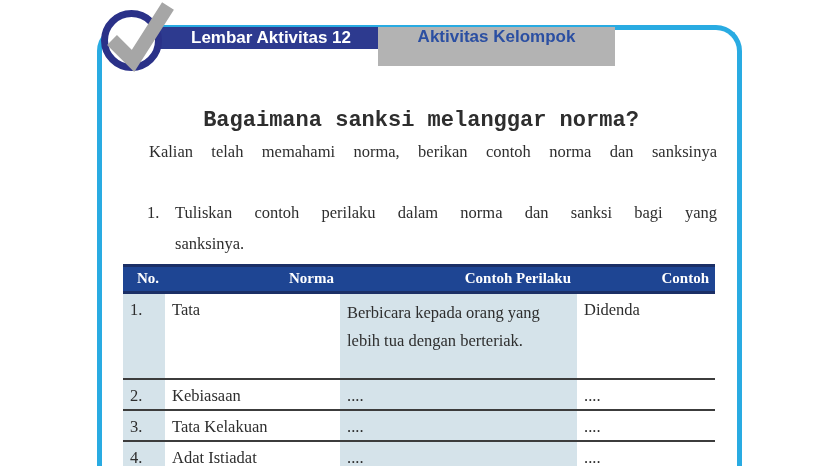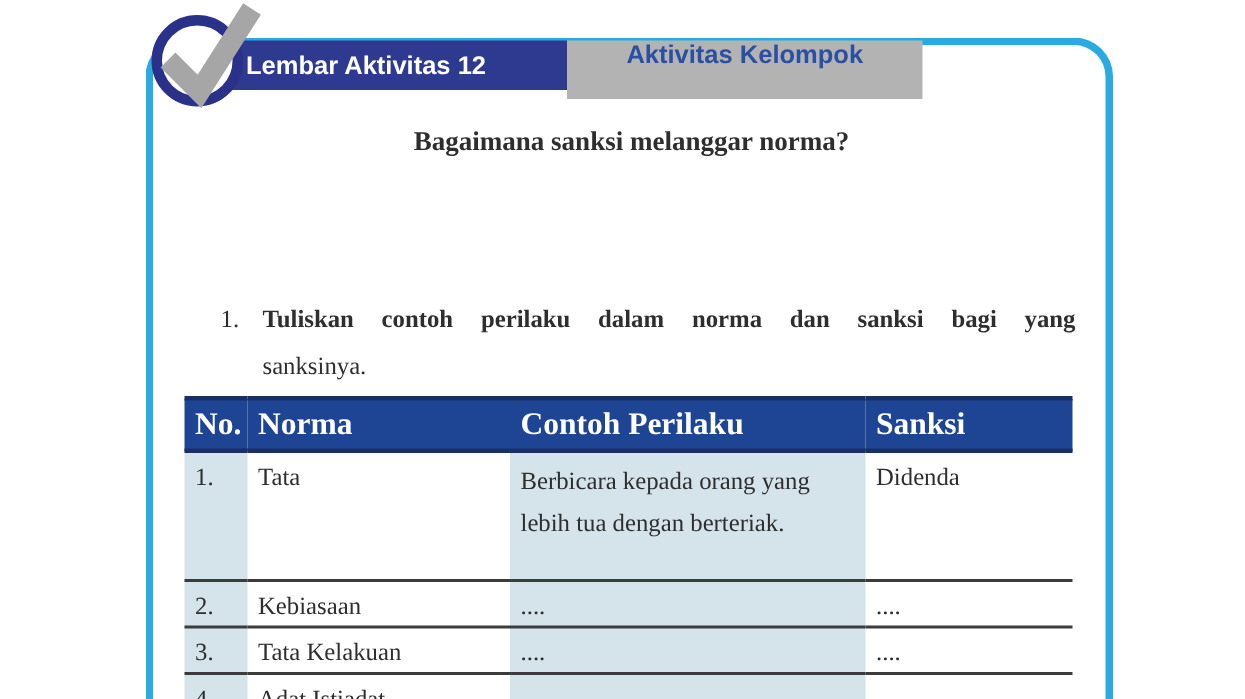--- a/index.html
+++ b/index.html
@@ -32,27 +32,27 @@
     width: 645px; height: 520px;
     border: 5px solid var(--frame-border);
     border-bottom: none;
     border-radius: 26px 26px 0 0;
     z-index: 1;
     background: #ffffff;
   }
   .banner-dark {
     position: absolute;
     left: 150px; top: 27px;
-    width: 228px; height: 33px;
+    width: 228px; height: 22px;
     background: var(--badge-bg);
     color: var(--badge-text);
     font-family: "Liberation Sans", sans-serif;
     font-weight: 700;
     font-size: 17px;
-    display: flex; align-items: center; 
+    display: flex; align-items: center; justify-content: center;
     padding-left: 14px;
     z-index: 4;
   }
   .banner-gray {
     position: absolute;
     left: 378px; top: 27px;
     width: 237px; height: 39px;
     background: var(--type-badge-bg);
     color: var(--type-badge-text);
     font-family: "Liberation Sans", sans-serif;
@@ -78,26 +78,27 @@
     pointer-events: none;
   }
   .check-svg polyline {
     fill: none;
     stroke: var(--check-mark);
     stroke-width: 14;
     stroke-linejoin: miter;
   }
   .page-title {
     position: absolute;
-    left: 102px; top: 84px;
+    left: 102px; top: 108px;
     width: 638px;
     text-align: center;
     font-weight: 700;
-    font-size: 18px;
-    z-index: 3;
+    font-size: 22px;
+    z-index: 3;
+    font-family: Liberation Mono, monospace;
   }
   .intro {
     position: absolute;
     left: 121px; top: 136px;
     width: 596px;
     font-size: 16.5px;
     line-height: 31px;
     z-index: 3;
   }
   .intro .line1 { display: block; text-indent: 28px; text-align: justify; text-align-last: justify; }
@@ -106,38 +107,38 @@
     position: absolute;
     left: 147px; top: 197px;
     width: 570px;
     display: flex;
     font-size: 16.5px;
     line-height: 31px;
     z-index: 3;
   }
   .list-num { width: 28px; flex: 0 0 28px; }
   .list-text { flex: 1; }
-  .list-text .line1 { display: block; text-align: justify; text-align-last: justify; font-weight: bold; }
+  .list-text .line1 { display: block; text-align: justify; text-align-last: justify; }
   .list-text .line2 { display: block; }
   table.norma-table {
     position: absolute;
     left: 123px; top: 264px;
     width: 592px;
     border-collapse: collapse;
     table-layout: fixed;
     font-size: 16.5px;
     z-index: 3;
   }
   .norma-table th {
     background: var(--table-header-bg);
     color: var(--table-header-text);
     font-family: "Liberation Serif", serif;
     font-weight: 700;
-    text-align: left;
-    font-size: 21px;
+    text-align: right;
+    font-size: 15px;
     padding: 3px 6px 4px 7px;
     border-top: 3px solid var(--table-header-edge);
     border-bottom: 3px solid var(--table-header-edge);
   }
   .norma-table td {
     vertical-align: top;
     padding: 5px 6px 2px 7px;
     line-height: 22px;
     border-bottom: 2.5px solid var(--row-divider);
   }
@@ -165,20 +166,21 @@
 </div>
 
 <div class="check-circle"></div>
 <svg class="check-svg" viewBox="0 0 92 80">
   <polyline points="17,40 38,61 73,6"></polyline>
 </svg>
 
 <div class="page-title">Bagaimana sanksi melanggar norma?</div>
 
 <div class="intro">
+  <span class="line1">Kalian telah memahami norma, berikan contoh norma dan sanksinya</span>
 </div>
 
 <div class="list-item">
   <span class="list-num">1.</span>
   <span class="list-text">
     <span class="line1">Tuliskan contoh perilaku dalam norma dan sanksi bagi yang</span>
     <span class="line2">sanksinya.</span>
   </span>
 </div>
 
@@ -187,21 +189,21 @@
     <col class="col-no">
       <col class="col-norma">
       <col class="col-contoh">
       <col class="col-sanksi">
   </colgroup>
   <thead>
     <tr>
       <th>No.</th>
       <th>Norma</th>
       <th>Contoh Perilaku</th>
-      <th>Sanksi</th>
+      <th>Contoh</th>
     </tr>
   </thead>
   <tbody>
     <tr class="row-tall">
       <td class="shaded">1.</td>
       <td>Tata</td>
       <td class="shaded cell-contoh">Berbicara kepada orang yang lebih tua dengan berteriak.</td>
       <td>Didenda</td>
     </tr>
     <tr class="row-short">

